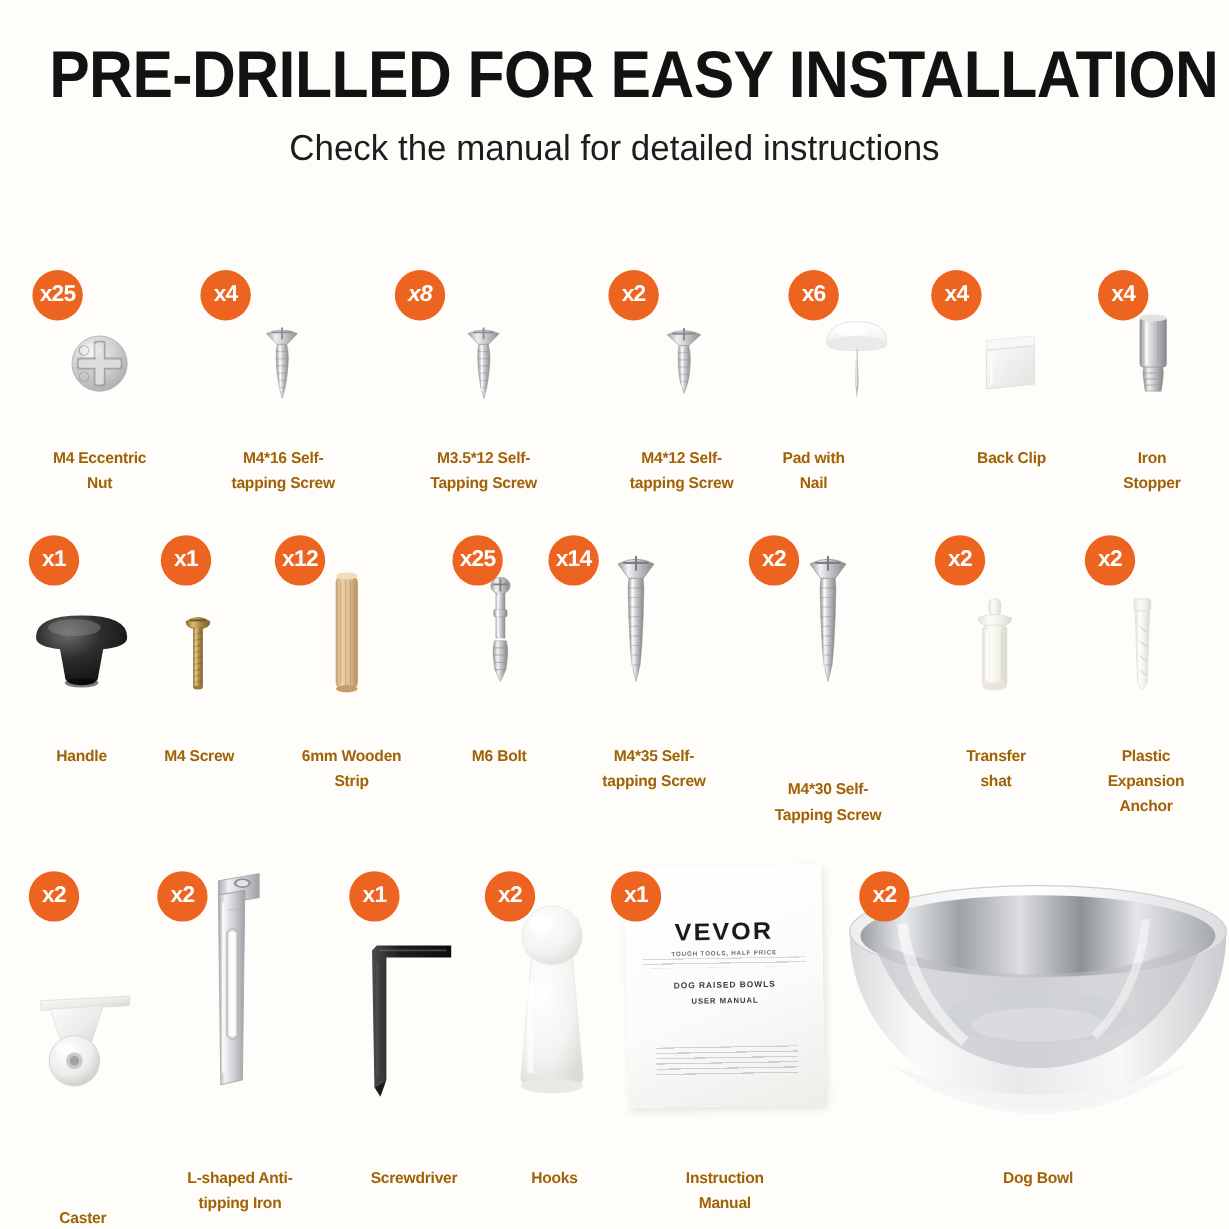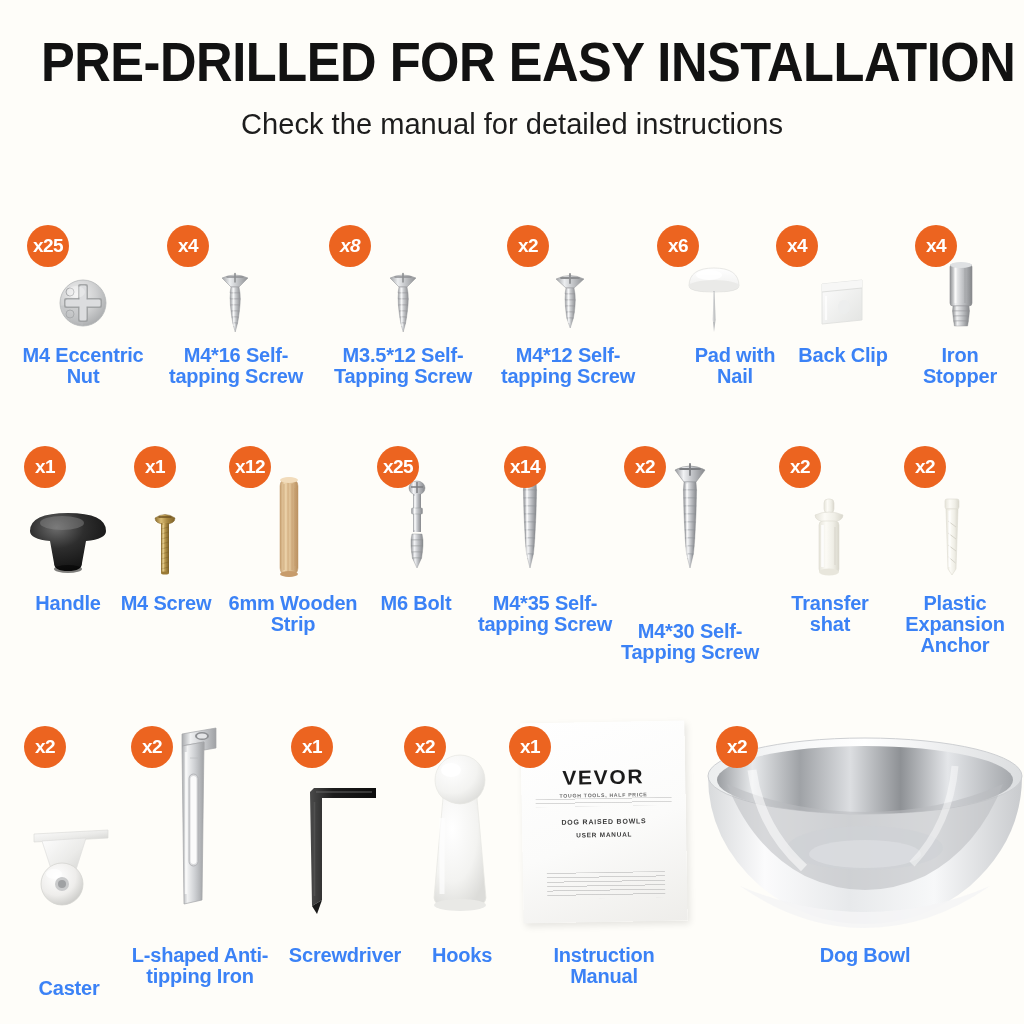--- a/index.html
+++ b/index.html
@@ -50,26 +50,27 @@
     letter-spacing: -0.6px;
     z-index: 6;
   }
   .art {
     position: absolute;
     display: block;
     z-index: 2;
   }
   .label {
     position: absolute;
-    color: #3b82f6;
+    color: #a16207;
     font-weight: 700;
-    font-size: 20px;
+    font-size: 13px;
     line-height: 21px;
     text-align: center;
     letter-spacing: -0.2px;
+    margin-top: 26px;
   }
 </style>
 </head>
 <body>
 
 <div id="header">
   <div id="title">PRE-DRILLED FOR EASY INSTALLATION</div>
   <div id="subtitle">Check the manual for detailed instructions</div>
 </div>
 
@@ -173,21 +174,21 @@
               <stop offset="60%" stop-color="#f4f4f3"></stop>
               <stop offset="100%" stop-color="#dcdcda"></stop>
         </linearGradient>
       </defs>
       <path d="M13 28 Q13 10 38 10 Q63 10 63 28 Q63 34 38 34 Q13 34 13 28 Z" fill="url(#padG)" stroke="#e2e2e0" stroke-width="0.8"></path>
       <ellipse cx="38" cy="28" rx="25" ry="6" fill="#eaeae8"></ellipse>
       <ellipse cx="33" cy="17" rx="13" ry="5" fill="#ffffff" opacity="0.85"></ellipse>
       <path d="M37.4 33 L38.6 33 L39.6 62 L38 74 L36.8 62 Z" fill="#b9bbbd"></path>
       <path d="M37.8 34 L37.8 64" stroke="#ffffff" stroke-width="0.7" opacity="0.7"></path>
     </svg>
-    <div class="label" style="left:669px; top:345px; width:132px;">Pad with<br>Nail</div>
+    <div class="label" style="left:612px; top:345px; width:132px;">Pad with<br>Nail</div>
   </div>
 
   <div class="cell">
     <div class="badge" style="left:776px; top:225px;">x4</div>
     <svg class="art" style="left:812px; top:274px;" width="62" height="58" viewBox="0 0 62 58">
       <defs>
         <linearGradient id="clipG" x1="0" y1="0" x2="1" y2="1">
           <stop offset="0%" stop-color="#fdfdfd"></stop>
               <stop offset="100%" stop-color="#e3e4e2"></stop>
         </linearGradient>
@@ -322,21 +323,21 @@
         <path d="M11 68 L23 68 L22.4 74 L11.6 74 Z"></path>
         <path d="M11.6 74 L22.4 74 L21.6 80 L12.4 80 Z"></path>
         <path d="M12.4 80 L21.6 80 L17 90 Z"></path>
       </g>
       <path d="M14.6 18 L14.6 52" stroke="#ffffff" stroke-width="1.5" opacity="0.6"></path>
     </svg>
     <div class="label" style="left:360px; top:593px; width:112px;">M6 Bolt</div>
   </div>
 
   <div class="cell">
-    <div class="badge" style="left:457px; top:446px;margin-left:47px;">x14</div>
+    <div class="badge" style="left:457px; top:446px;">x14</div>
     <svg class="art" style="left:512px; top:460px;" width="36" height="126" viewBox="0 0 36 126">
       <path d="M3 10 Q18 2 33 10 L24 22 L12 22 Z" fill="url(#zincG)" stroke="#8b8d91" stroke-width="0.6"></path>
       <path d="M8 9 L28 9 M18 4 L18 15" stroke="#7d7f83" stroke-width="1.8" stroke-linecap="round"></path>
       <g fill="url(#zincG)" stroke="#8c8e92" stroke-width="0.4">
         <path d="M12 22 L24 22 L24.6 30 L11.4 30 Z"></path>
         <path d="M11.4 30 L24.6 30 L24.4 38 L11.6 38 Z"></path>
         <path d="M11.6 38 L24.4 38 L24.2 46 L11.8 46 Z"></path>
         <path d="M11.8 46 L24.2 46 L24 54 L12 54 Z"></path>
         <path d="M12 54 L24 54 L23.6 62 L12.4 62 Z"></path>
         <path d="M12.4 62 L23.6 62 L23.2 70 L12.8 70 Z"></path>

